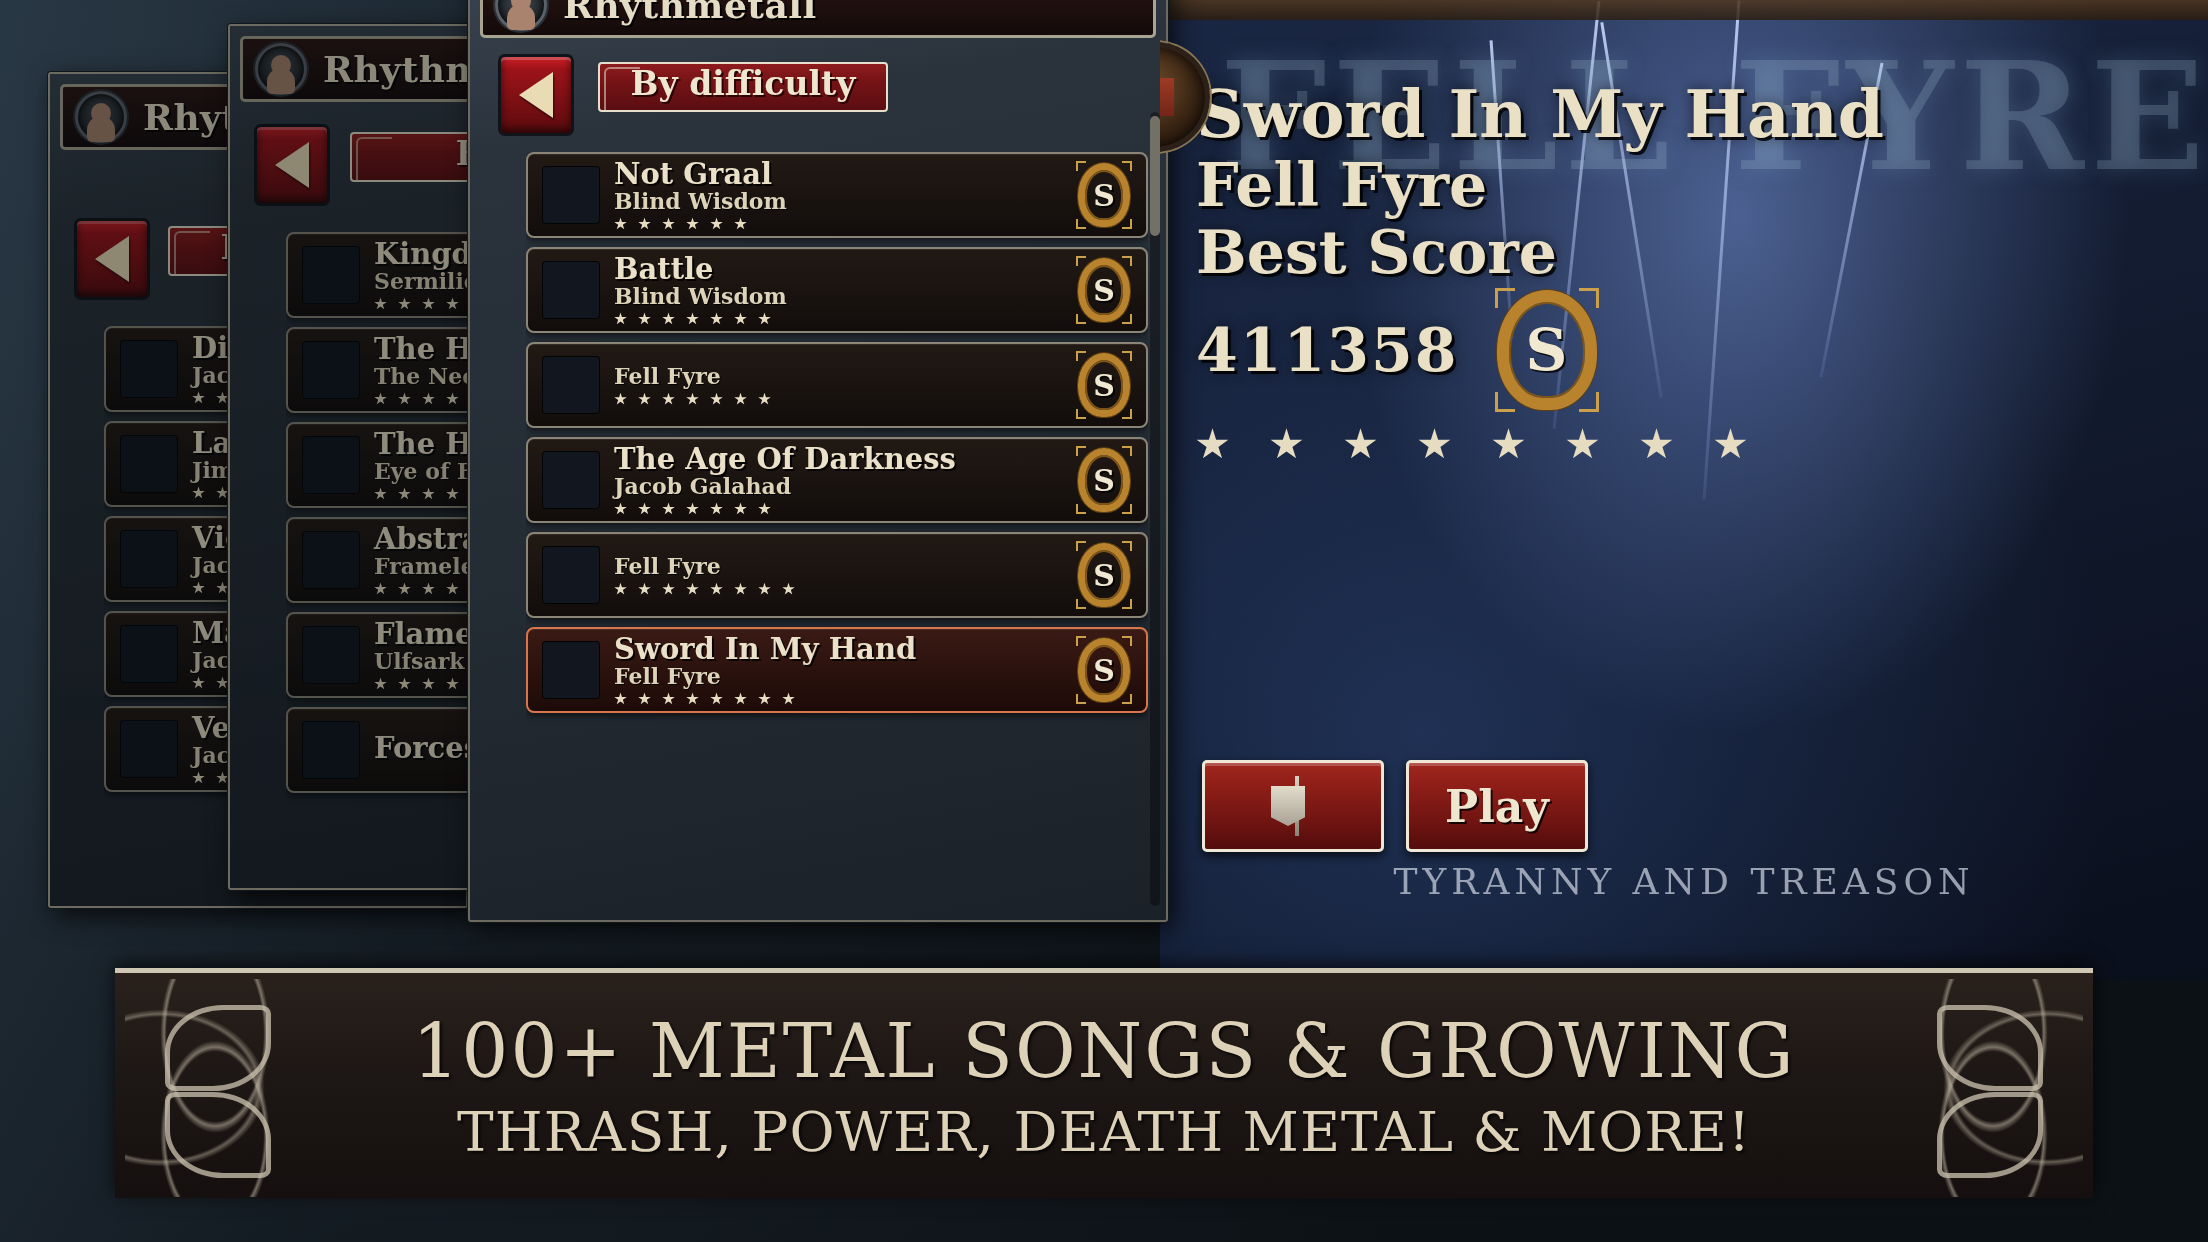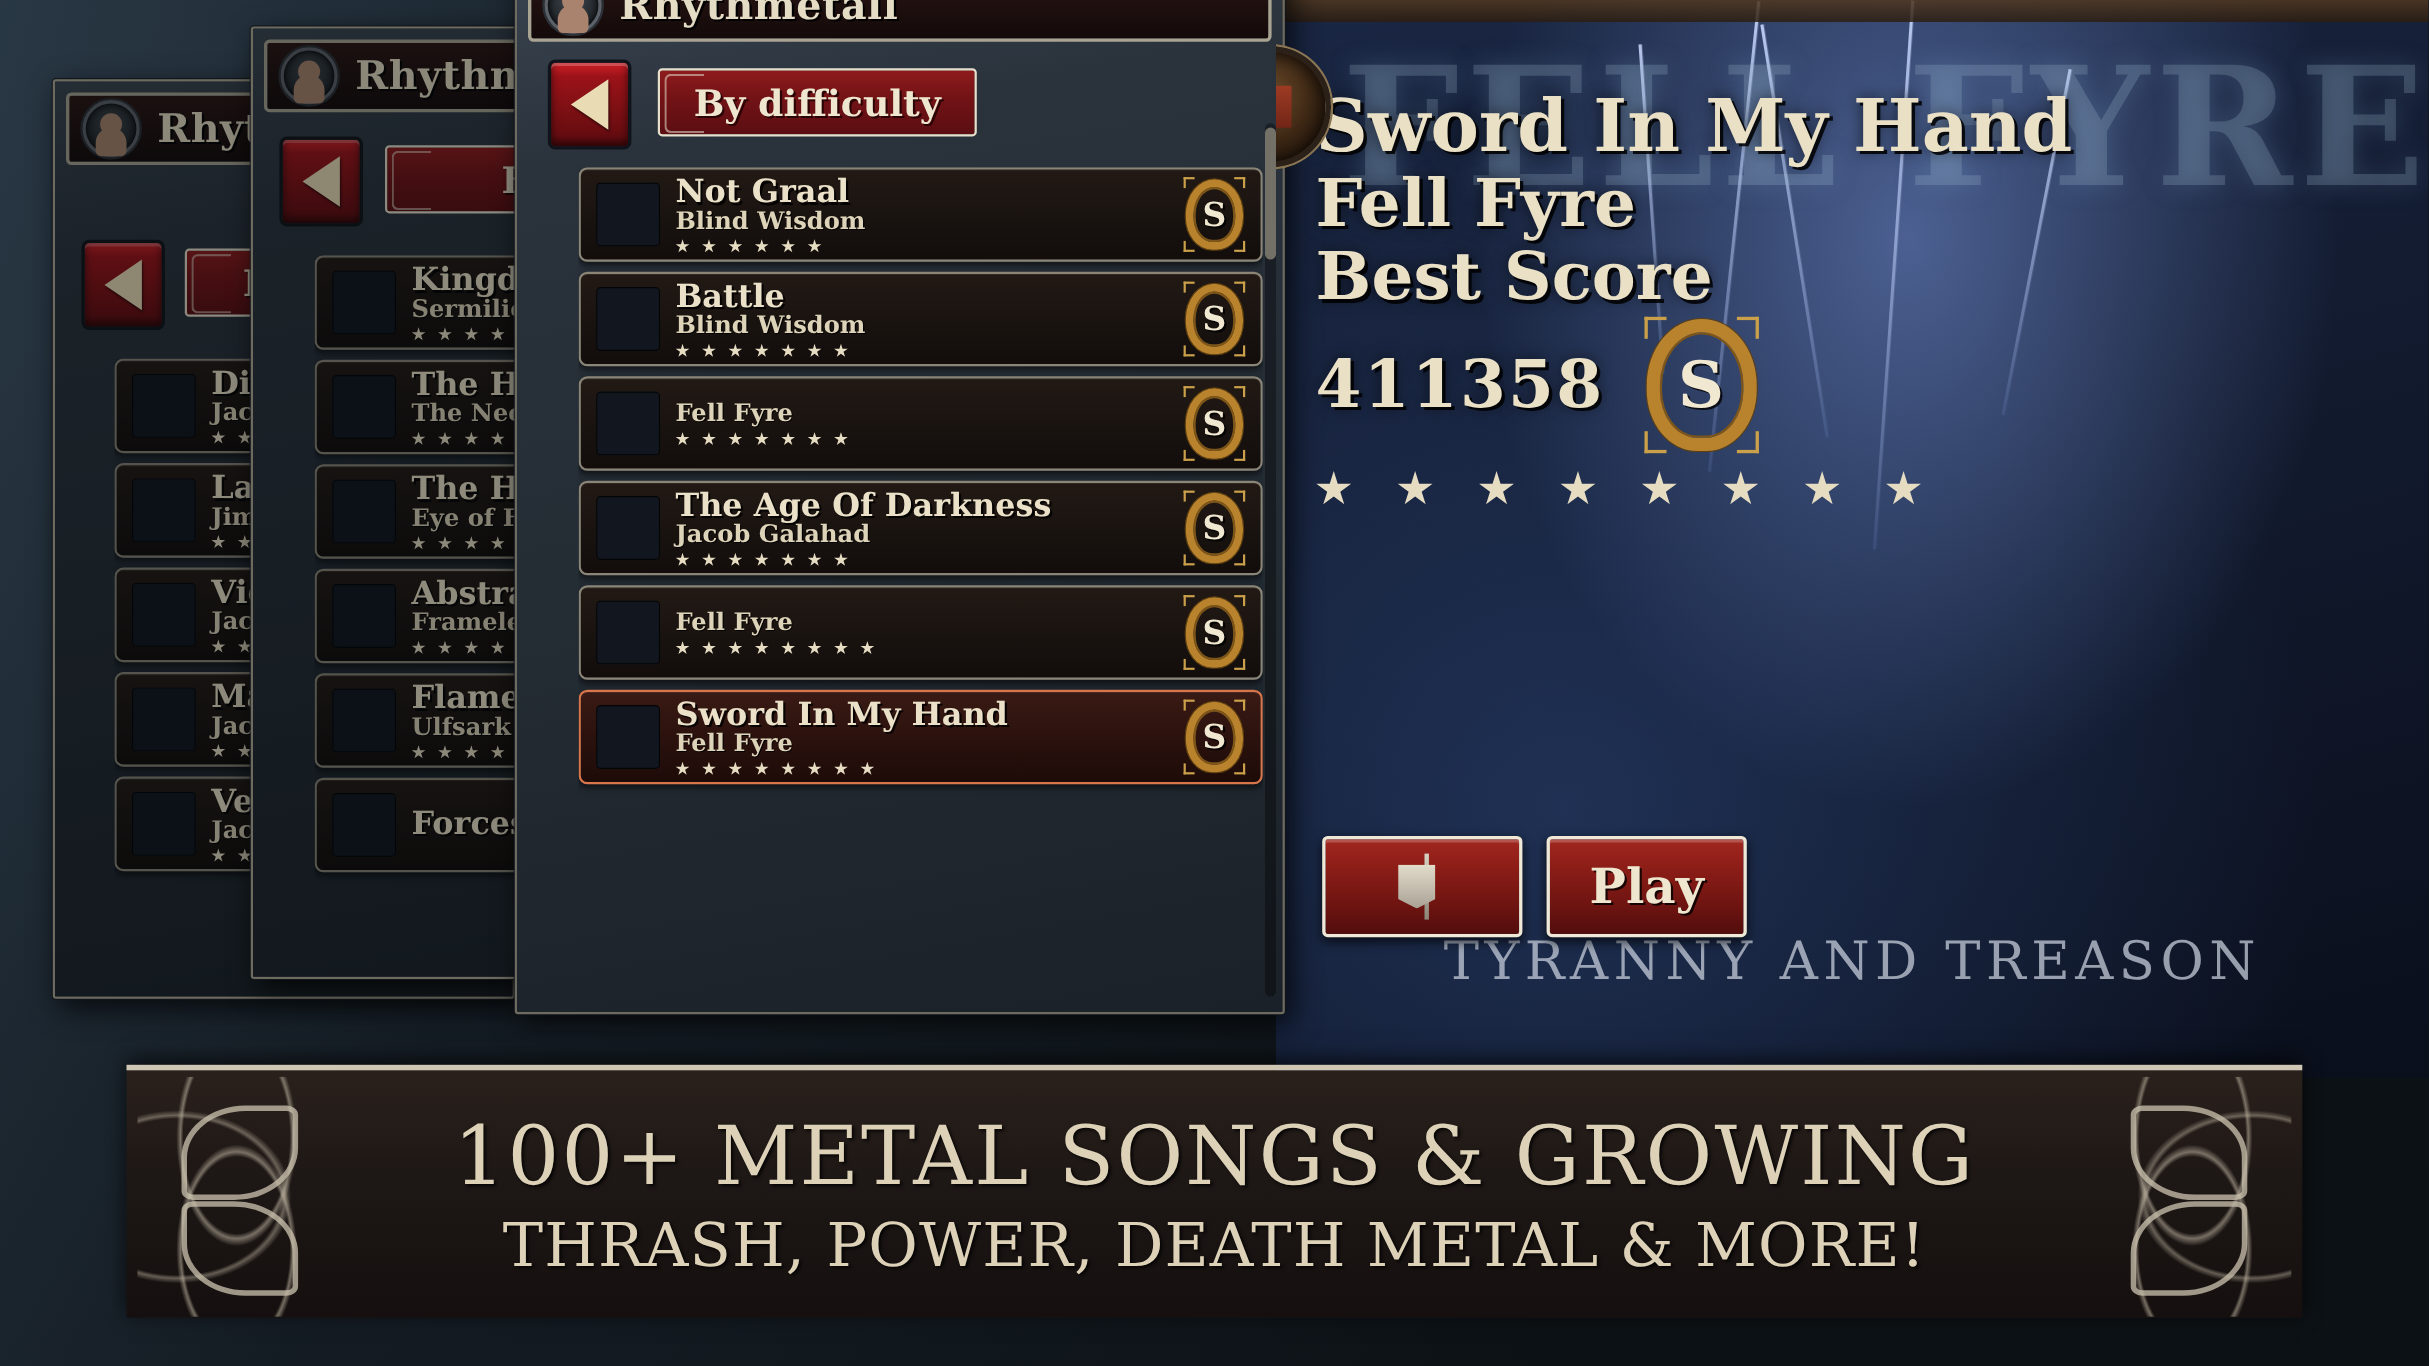--- a/index.html
+++ b/index.html
@@ -91,25 +91,25 @@
     width: 0; height: 0;
     border-top: 23px solid transparent;
     border-bottom: 23px solid transparent;
     border-right: 34px solid #e9dbb4;
     filter: drop-shadow(1px 2px 1px rgba(0,0,0,.6));
   }
 
   
   .sort-bar {
     position:absolute;
-    height: 62px;
+    height: 50px;
     border: 2px solid #e6dfcb;
     border-radius: 4px;
     background: linear-gradient(180deg,#8e1b1d 0%, #741316 40%, #5b0e12 100%);
-    display:flex; align-items:center; justify-content:center;
+    display:flex; justify-content:center;
     overflow:hidden;
     cursor:pointer;
   }
   .sort-bar .lbl {
     font-weight: 700; font-size: 33px; color:#efe6cf;
     text-shadow: 2px 2px 0 #2b0406;
     white-space:nowrap;
   }
   .sort-bar .filigree {
     position:absolute; left:4px; top:3px; width:36px; height:54px;
@@ -277,21 +277,21 @@
     background: linear-gradient(180deg,#d8d2c2,#8b8578);
   }
   .flag-icon .cloth {
     position:absolute; left:2px; top:10px; width:34px; height:40px;
     background: linear-gradient(180deg,#e2dccb,#a9a295);
     clip-path: polygon(0 0,100% 0,100% 78%,50% 100%,0 78%);
   }
   .subtitle-art {
     position:absolute; left:0; right:0; bottom: 78px;
     text-align:center; z-index:4;
-    font-size: 48px; letter-spacing: 5px;
+    font-size: 36px; letter-spacing: 5px;
     color: rgba(205,212,224,.72);
     font-family: "DejaVu Serif", serif;
     white-space:nowrap;
   }
 
   
   .banner {
     position:absolute; left: 115px; top: 968px; width: 1978px; height: 230px;
     background: linear-gradient(180deg,#2a211c 0%, #1d1715 45%, #15100f 100%);
     border-top: 5px solid #cfc7b3;

